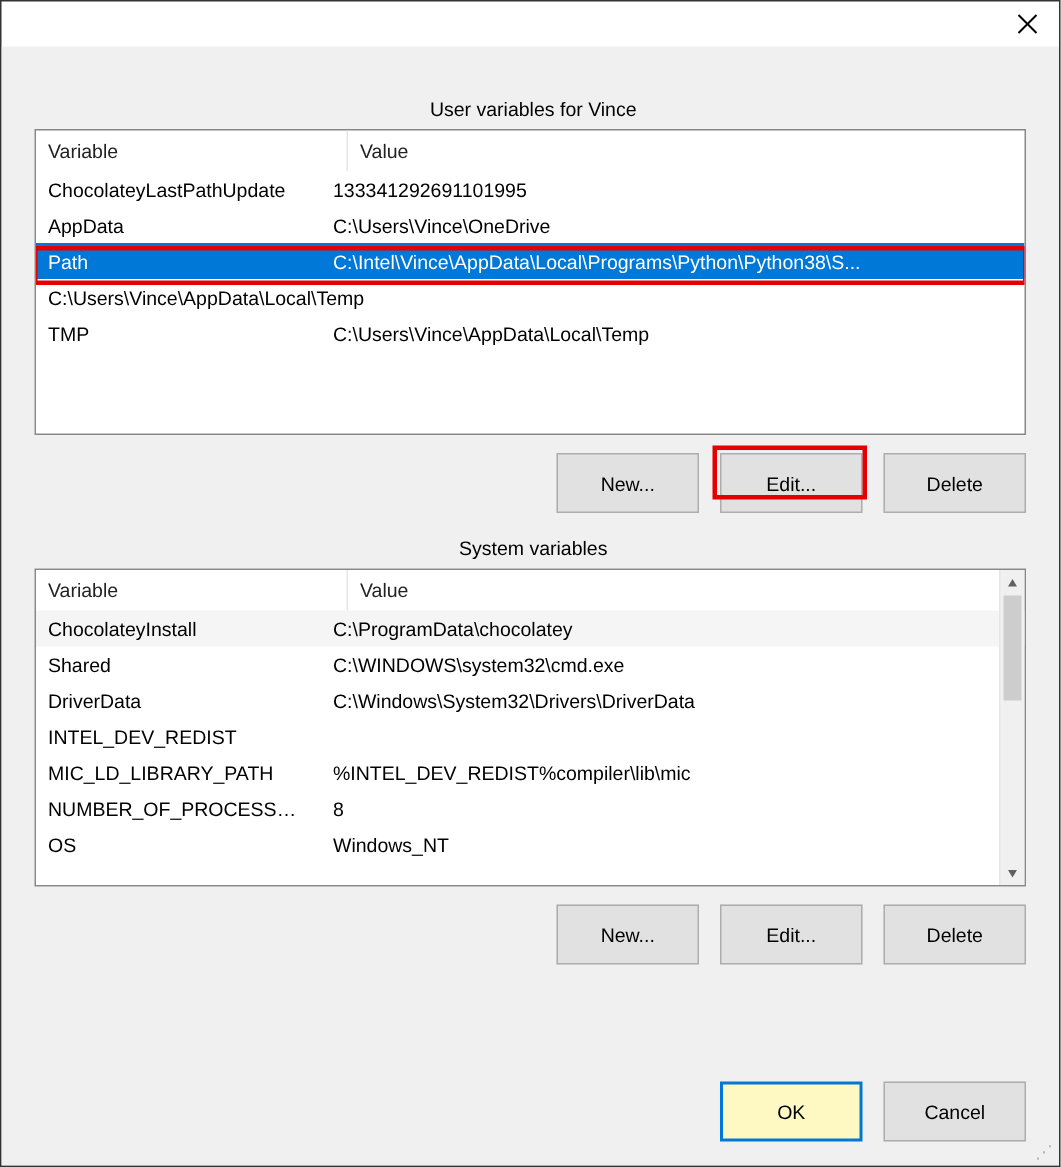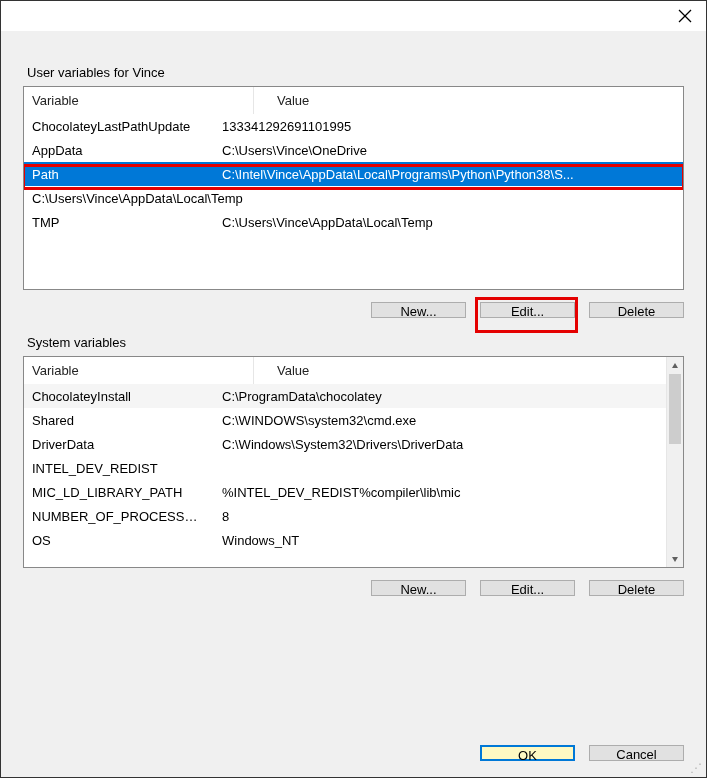--- a/index.html
+++ b/index.html
@@ -1,35 +1,35 @@
 <!DOCTYPE html>
 <html><head>
   <meta charset="utf-8">
   <style>
     * { box-sizing: border-box; font-family: "Segoe UI", Tahoma, sans-serif; font-size: 13px; }
     body { margin: 0; background: #fff; width: 707px; height: 778px; border: 1px solid #333; position: relative; }
     .titlebar { height: 30px; display: flex; justify-content: flex-end; align-items: center; padding-right: 14px; }
     .close-x { width: 14px; height: 14px; stroke: #000; stroke-width: 1.3; cursor: pointer; }
     .content { background: #f0f0f0; padding: 16px 22px 16px 22px; height: calc(100% - 30px); }
-    .section-label { font-size: 13px; color: #000; margin: 16px 0 6px 4px; }
+    .section-label { font-size: 13px; color: #000; margin: 16px 0 6px 4px; text-align: center; }
     .section-label.first { margin-top: 18px; }
     .listbox { background: #fff; border: 1px solid #888; height: 204px; position: relative; overflow: hidden; }
     .listbox .header { display: flex; border-bottom: none; }
     .listbox .header .col { padding: 6px 8px; color: #222; font-weight: 400; border-right: 1px solid #e6e6e6; }
-    .listbox .header .col.varcol { width: 230px; }
-    .listbox .header .col.valcol { flex: 1; border-right: none; margin-left: 15px; }
+    .listbox .header .col.varcol { width: 208px; }
+    .listbox .header .col.valcol { flex: 1; border-right: none; }
     .row { display: flex; height: 24px; align-items: center; }
     .row .cell { padding: 2px 8px; overflow: hidden; white-space: nowrap; text-overflow: ellipsis; }
     .row .cell.varcol { width: 190px; }
     .row .cell.valcol { flex: 1; }
     .row.selected { background: #0078d7; color: #fff; }
     .row.alt { background: #f5f5f5; }
     .highlight-box { position: absolute; border: 3px solid #e40000; pointer-events: none; }
     .buttons { display: flex; justify-content: flex-end; gap: 14px; margin-top: 12px; }
-    .btn { width: 95px; height: 16px; background: #e1e1e1; border: 1px solid #adadad; color: #000; cursor: pointer; }
+    .btn { width: 95px; height: 40px; background: #e1e1e1; border: 1px solid #adadad; color: #000; cursor: pointer; }
     .btn.default { border: 2px solid #0078d7; background: #fef9c3; }
     .scroll-v { position: absolute; right: 0; top: 0; bottom: 0; width: 17px; background: #f0f0f0; border-left: 1px solid #e6e6e6; display: flex; flex-direction: column; }
     .scroll-arrow { height: 17px; display: flex; align-items: center; justify-content: center; }
     .scroll-arrow svg { width: 8px; height: 8px; fill: #606060; }
     .scroll-thumb { flex: 0 0 70px; background: #cdcdcd; margin: 0 2px; }
     .scroll-track { flex: 1; }
     .footer-buttons { position: absolute; bottom: 16px; right: 22px; display: flex; gap: 14px; }
     .resize-grip { position: absolute; right: 4px; bottom: 4px; width: 12px; height: 12px; color: #b5b5b5; font-size: 12px; }
   </style>
 </head>

